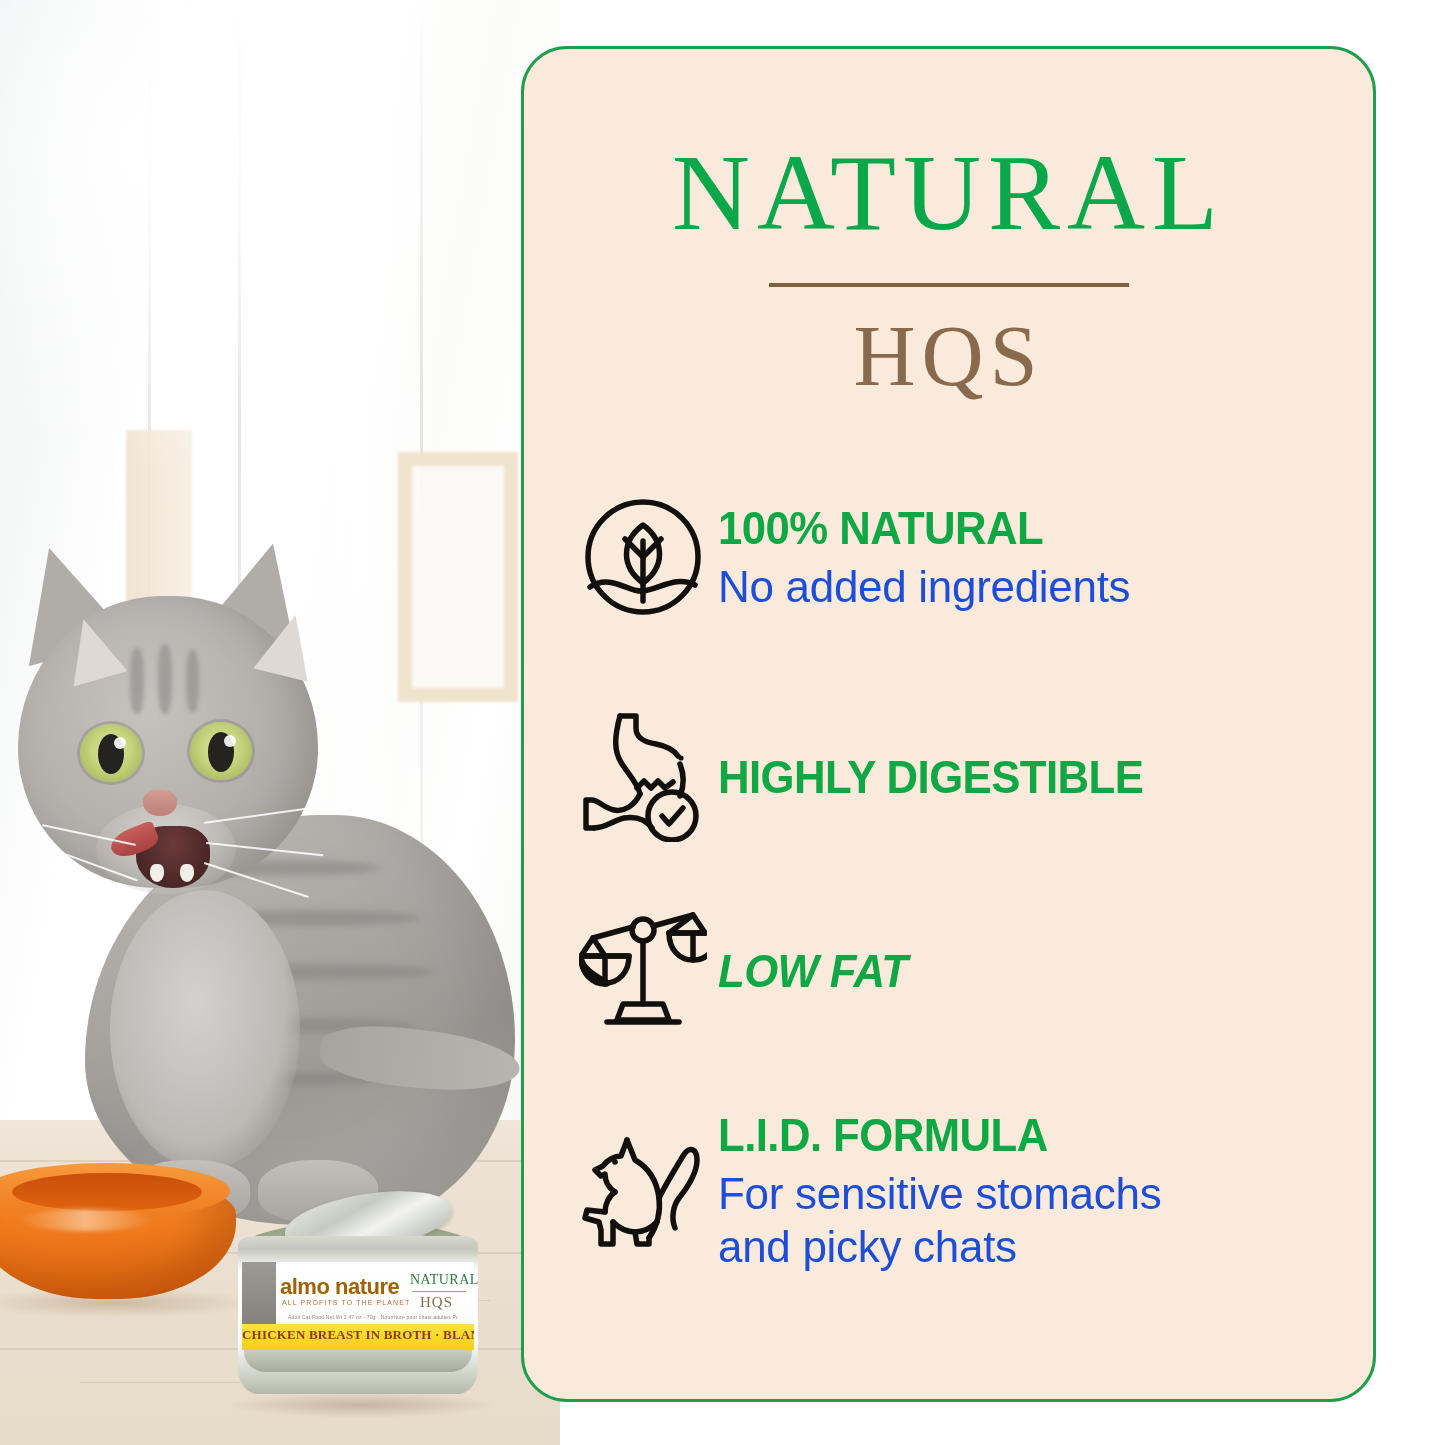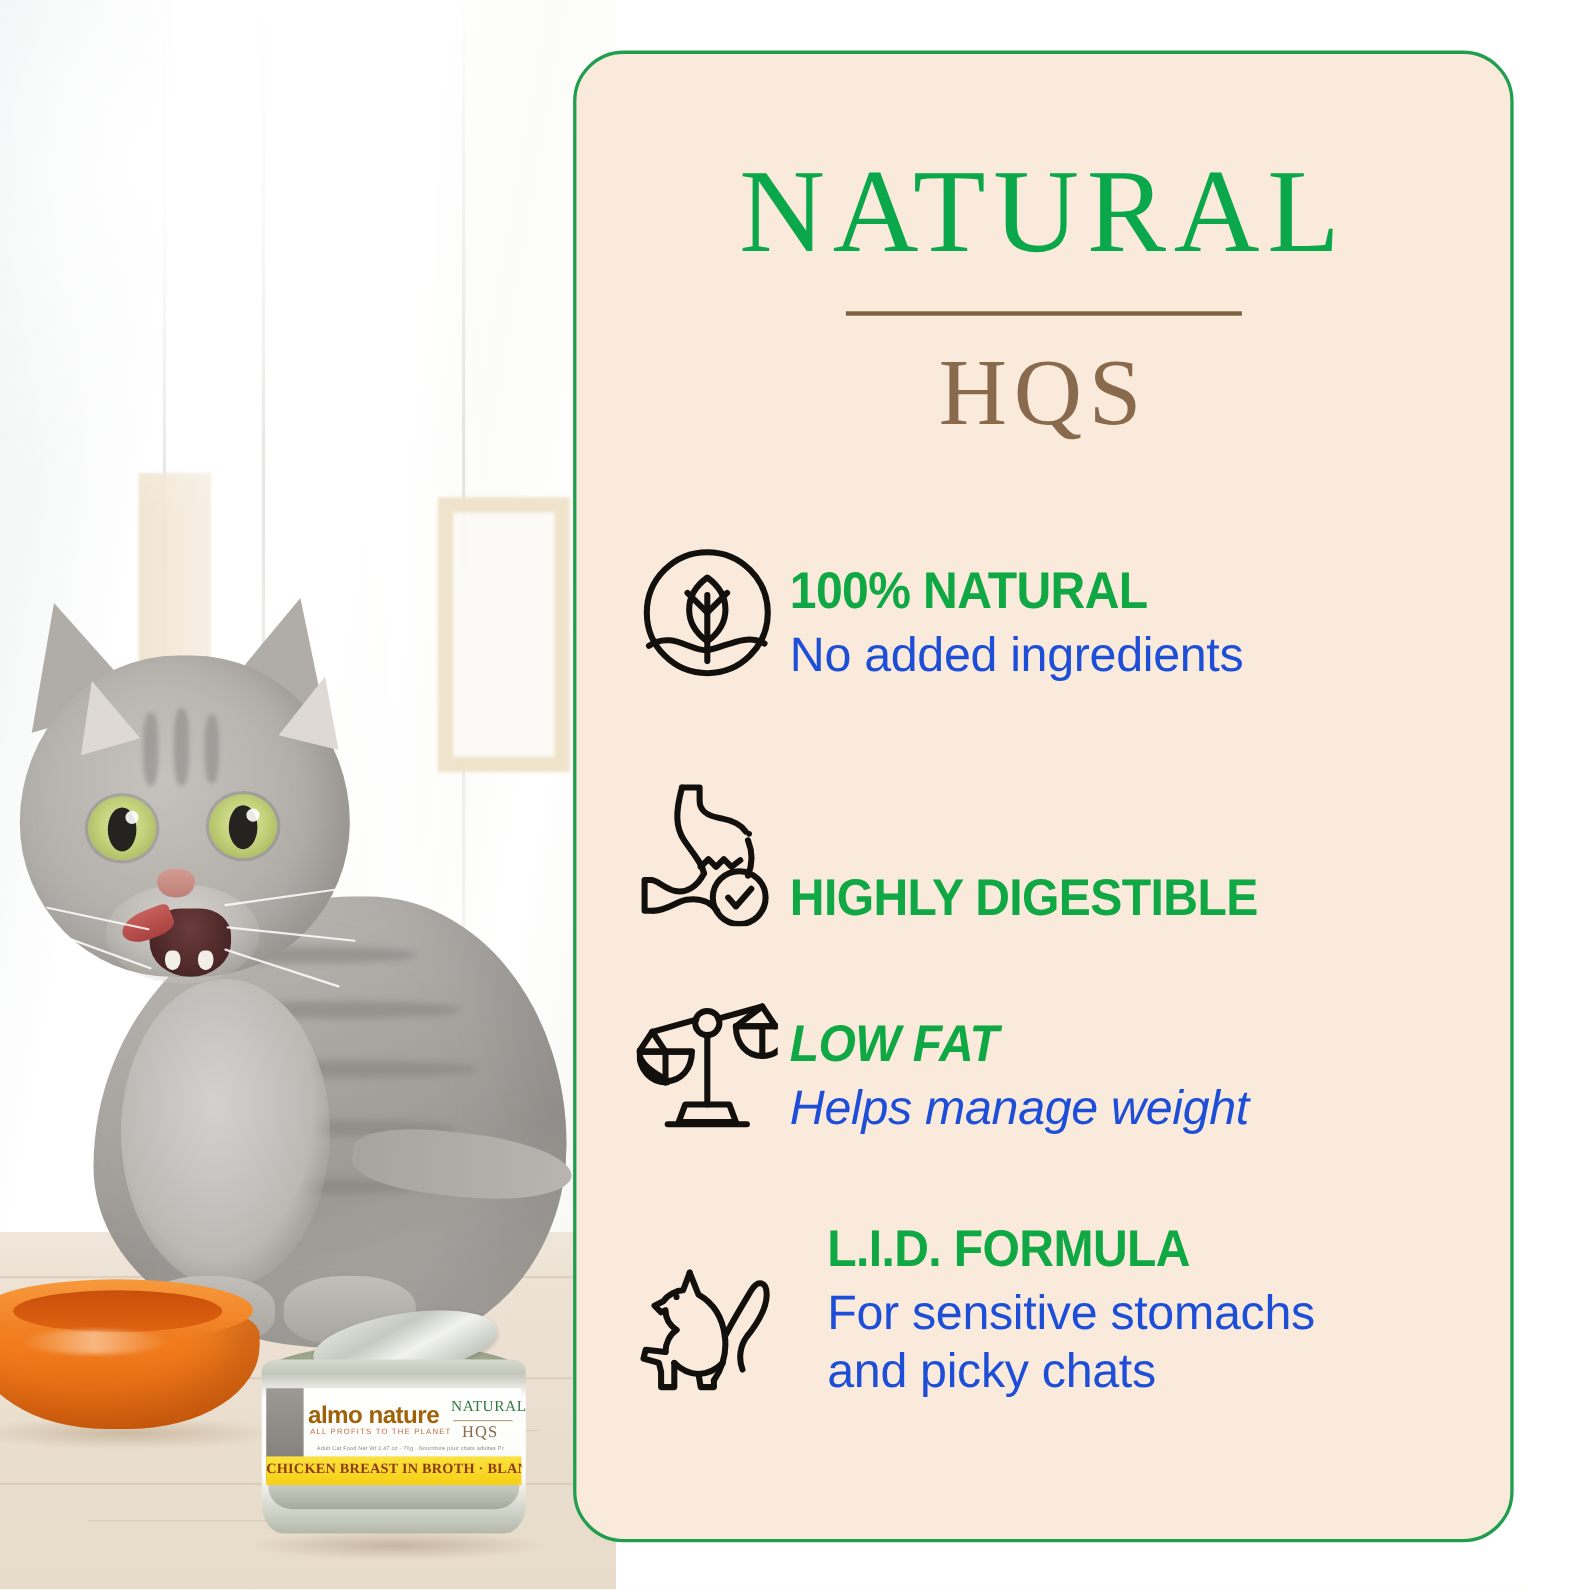--- a/index.html
+++ b/index.html
@@ -417,24 +417,24 @@
     letter-spacing: 6px;
     font-weight: 400;
   }
 
   .features {
     margin-top: 92px;
     padding: 0 34px 0 44px;
   }
   .feature {
     display: flex;
-    align-items: flex-end;
+    align-items: center;
     margin-bottom: 68px;
   }
-  .feature:last-child { margin-bottom: 0; gap: 34px; }
+  .feature:last-child { margin-bottom: 0; }
   .f-icon {
     flex: 0 0 150px;
     height: 132px;
     display: flex;
     align-items: center;
     justify-content: center;
   }
   .f-text {
     flex: 1;
     padding-top: 4px;
@@ -621,23 +621,20 @@
             <path d="M2 48 C2 66 14 76 26 76 C38 76 2 66 2 48 Z"></path>
             <path d="M2 48 C2 64 12 75 26 75 C40 75 50 64 50 48 Z"></path>
             <path d="M2 48 H50 M26 76 V48"></path>
             <path d="M90 25 L114 7 L126 25"></path>
             <path d="M90 25 C90 41 100 52 114 52 C128 52 138 41 138 25 Z"></path>
             <path d="M90 25 H126 M114 52 V25"></path>
           </svg>
         </div>
         <div class="f-text">
           <div class="f-title">LOW FAT</div>
-          <div class="f-sub">
-            <span>Helps manage weight</span>
-          </div>
         </div>
       </div>
 
       <div class="feature f4">
         <div class="f-icon">
           <svg width="128" height="128" viewBox="0 0 128 128" fill="none" stroke="#12100d" stroke-width="5.5" stroke-linecap="round" stroke-linejoin="round">
             <path d="M48 14 L42 30 C36 30 28 34 24 40 L16 44 L22 50 L26 48 C26 56 30 62 36 66"></path>
             <path d="M48 14 L56 34 C70 42 78 56 80 72 C82 88 78 100 70 112"></path>
             <path d="M36 66 C30 70 26 78 26 86"></path>
             <path d="M26 86 L8 84 L6 92 L20 96 L22 104 V118 H34 V96"></path>

